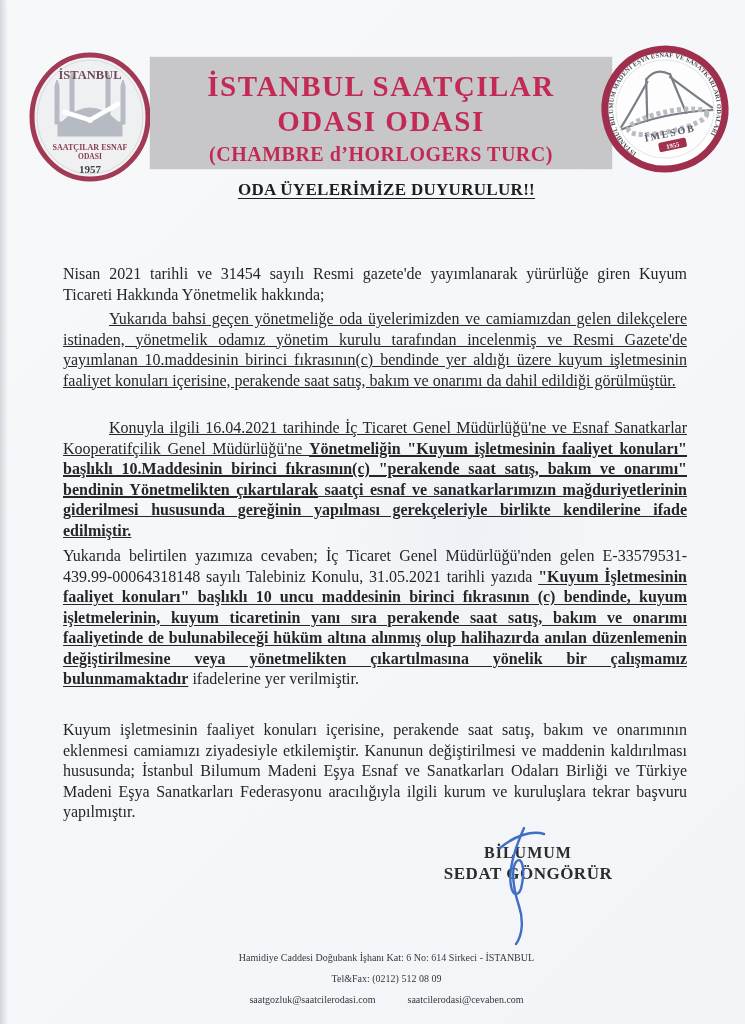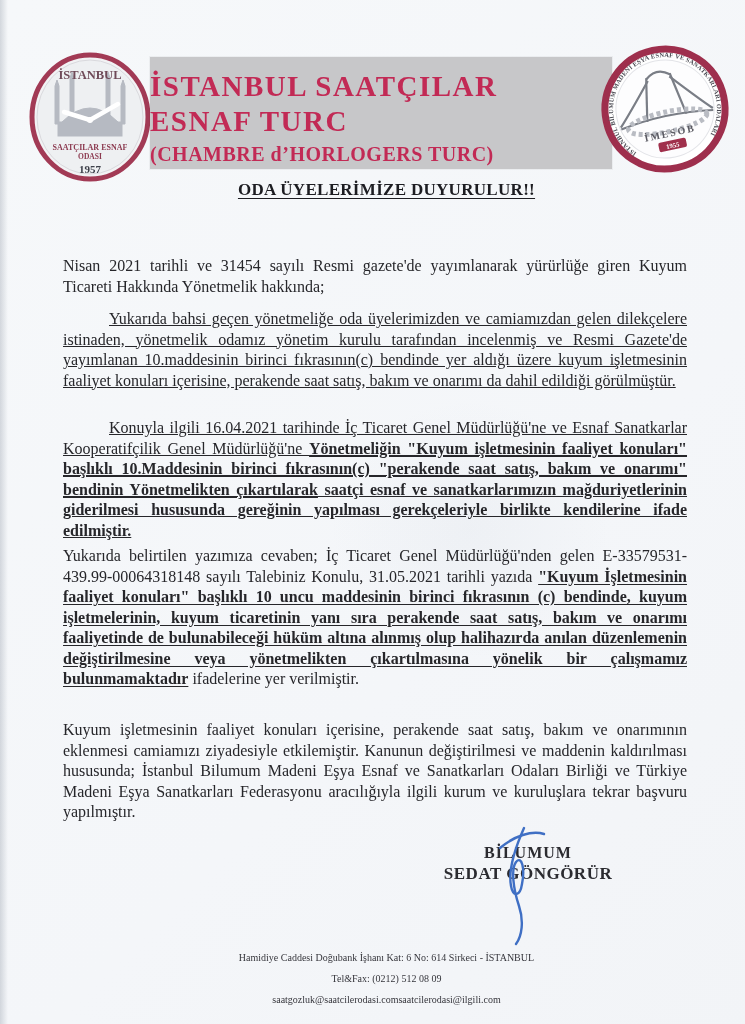--- a/index.html
+++ b/index.html
@@ -13,48 +13,48 @@
     background:linear-gradient(to right, rgba(120,130,145,.28), rgba(120,130,145,0)); }
   .crease { position:absolute; right:12px; top:392px; width:2px; height:138px;
     background:rgba(140,148,160,.30); transform:rotate(3deg); }
   .ghost { position:absolute; left:330px; top:400px; width:280px; height:260px; border-radius:50%;
     background:radial-gradient(closest-side, rgba(150,165,185,.07), rgba(150,165,185,0)); }
 
   
   .logo-left   { position:absolute; left:28px;  top:52px; }
   .logo-right  { position:absolute; left:594px; top:38px; transform:rotate(-12deg); }
   .title-band  { position:absolute; left:150px; top:57px; width:462px; height:112px;
-    background:#c7c7c9; box-shadow:0 0 0 1px rgba(0,0,0,.04); }
+    background:#c7c7c9; text-align:center; box-shadow:0 0 0 1px rgba(0,0,0,.04); }
   .title-band .t1, .title-band .t2 {
     font-size:29px; font-weight:bold; color:#c22a55; letter-spacing:1.5px; line-height:35px; }
   .title-band .t1 { padding-top:12px; }
   .title-band .t3 { font-size:20px; font-weight:bold; color:#c22a55; letter-spacing:.5px; line-height:30px; }
 
   .heading { position:absolute; left:0; right:0; top:180px; text-align:center;
     font-size:17px; font-weight:bold; letter-spacing:.3px;
     text-decoration:underline; text-underline-offset:3px; color:#1d1d22; }
 
   
   .para { position:absolute; left:63px; width:624px; text-align:justify;
     font-size:16px; line-height:20.5px; color:#26262a; }
   .indent { text-indent:46px;text-decoration:underline; }
-  .p1 { top:240px; } .p2 { top:293px; } .p3 { top:402px; } .p4 { top:530px; } .p5 { top:704px; }
+  .p1 { top:248px; } .p2 { top:293px; } .p3 { top:402px; } .p4 { top:530px; } .p5 { top:704px; }
   .para .b { font-weight:bold; }
   .para .u { text-decoration:underline; text-underline-offset:2px; }
 
   
   .sig { position:absolute; left:408px; top:844px; width:240px; text-align:center; color:#2b2b30; }
   .sig-title { font-size:16px; font-weight:bold; letter-spacing:1px; }
   .sig-name  { font-size:17px; font-weight:bold; letter-spacing:.5px; margin-top:2px; }
   .sig-scribble { position:absolute; left:488px; top:822px; }
 
   
   .footer { position:absolute; left:0; right:0; top:947px; text-align:center;
     font-size:10px; line-height:21px; color:#36363c; }
-  .footer .emails span { margin:0 0; }
+  .footer .emails span { margin:0 16px; }
 
   svg text { font-family:"Liberation Serif","DejaVu Serif",serif; }
 </style>
 </head>
 <body>
 
 <div class="page">
 
   <div class="scan-edge"></div>
   <div class="crease"></div>
@@ -81,21 +81,21 @@
       </g>
       <circle cx="62" cy="68" r="3" fill="#ffffff"></circle>
       <text x="62" y="27" text-anchor="middle" font-size="12.5" font-weight="bold" fill="#6f4a58">İSTANBUL</text>
       <text x="62" y="98" text-anchor="middle" font-size="8" font-weight="bold" fill="#8c3a50">SAATÇILAR ESNAF</text>
       <text x="62" y="107" text-anchor="middle" font-size="7.5" font-weight="bold" fill="#8c3a50">ODASI</text>
       <text x="62" y="121" text-anchor="middle" font-size="11" font-weight="bold" fill="#3c3f49">1957</text>
     </svg>
 
     <div class="title-band">
       <div class="t1">İSTANBUL SAATÇILAR</div>
-      <div class="t2">ESNAF TURC</div>
+      <div class="t2">ODASI ODASI</div>
       <div class="t3">(CHAMBRE d’HORLOGERS TURC)</div>
     </div>
 
     <svg class="logo-right" width="142" height="142" viewBox="0 0 142 142">
       <circle cx="71" cy="71" r="60" fill="#ffffff" stroke="#9e2f4d" stroke-width="7"></circle>
       <circle cx="71" cy="71" r="49" fill="#fdfdfe" stroke="#e3e4e8" stroke-width="1"></circle>
       <defs>
         <path id="ringPath" d="M 34.2,107.8 A 52,52 0 1 1 107.8,107.8"></path>
       </defs>
       <text font-size="6.4" font-weight="bold" fill="#4a4a52" letter-spacing="0.2">
@@ -133,17 +133,17 @@
     <g stroke="#3f6fc4" stroke-width="2.4" fill="none" stroke-linecap="round">
       <path d="M36,6 C28,24 20,48 23,64 C25,75 32,75 34,62 C37,47 34,33 28,40 C23,47 25,66 31,84 C36,99 34,114 28,122"></path>
       <path d="M12,26 C26,14 44,8 56,12"></path>
     </g>
   </svg>
 
   <div class="footer">
     <div>Hamidiye Caddesi Doğubank İşhanı Kat: 6 No: 614 Sirkeci - İSTANBUL</div>
     <div>Tel&amp;Fax: (0212) 512 08 09</div>
     <div class="emails">
-      <span>saatgozluk@saatcilerodasi.com</span><span>saatcilerodasi@ilgili.com</span>
+      <span>saatgozluk@saatcilerodasi.com</span><span>saatcilerodasi@cevaben.com</span>
     </div>
   </div>
 
 </div>
 
 </body></html>

